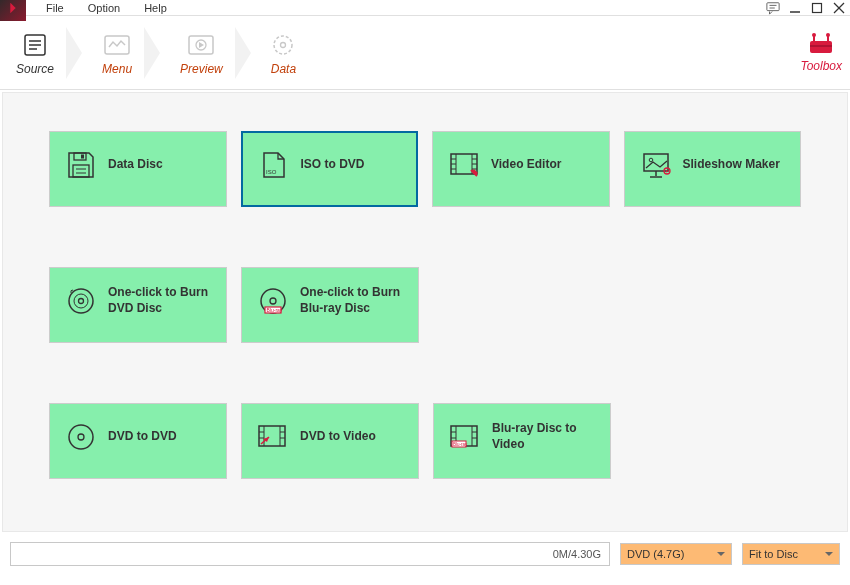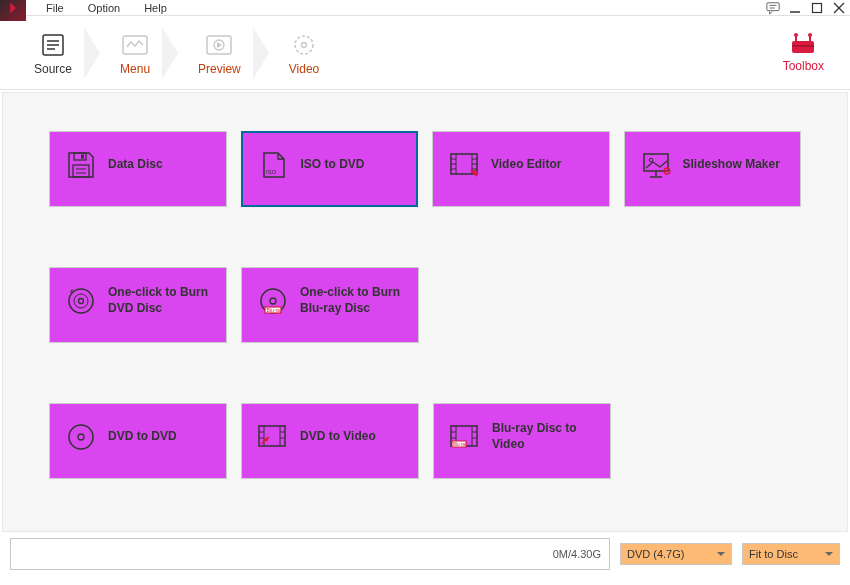--- a/index.html
+++ b/index.html
@@ -37,23 +37,24 @@
     width: 22px; height: 22px;
     display: flex; align-items: center; justify-content: center;
     cursor: pointer;
   }
   .win-btn svg { width: 12px; height: 12px; }
   .win-btn.chat svg { width: 14px; height: 14px; }
   .navstrip {
     height: 74px;
     display: flex;
     align-items: center;
-    padding: 0 18px;
+    padding: 0 0;
     border-bottom: 1px solid #e0e0e0;
     position: relative;
+    font-style: italic;
   }
   .step {
     display: flex;
     flex-direction: column;
     align-items: center;
     justify-content: center;
     height: 74px;
     padding: 0 16px;
     color: #c2410c;
     position: relative;
@@ -93,21 +94,21 @@
     flex-direction: column;
     gap: 60px;
   }
   .row {
     display: flex;
     gap: 14px;
   }
   .card {
     width: 178px;
     height: 76px;
-    background: #d946ef;
+    background: #86efac;
     border: 1px solid #ccc;
     display: flex;
     align-items: center;
     padding: 0 10px 8px 14px;
     cursor: pointer;
   }
   .card.highlight {
     border: 2px solid #0369a1;
   }
   .card-icon {
@@ -123,21 +124,21 @@
   }
   .footer {
     height: 40px;
     display: flex;
     align-items: center;
     padding: 0 10px;
     gap: 10px;
   }
   .progress-box {
     flex: 1;
-    height: 32px;
+    height: 24px;
     border: 1px solid #c8c8c8;
     background: #fff;
     display: flex;
     align-items: center;
     justify-content: flex-end;
     padding: 0 8px;
     font-size: 11px;
     color: #555;
   }
   .select {
@@ -234,21 +235,21 @@
     <div class="step-label">Preview</div>
   </div>
   <div class="chevron"></div>
   <div class="step">
     <div class="step-icon">
       <svg width="24" height="24" viewBox="0 0 24 24">
           <circle cx="12" cy="12" r="9" fill="none" stroke="#c8c8c8" stroke-width="1.5" stroke-dasharray="3,2"></circle>
           <circle cx="12" cy="12" r="2.5" fill="none" stroke="#c8c8c8" stroke-width="1.3"></circle>
         </svg>
     </div>
-    <div class="step-label">Video</div>
+    <div class="step-label">Data</div>
   </div>
   <div class="nspacer"></div>
   <div class="toolbox">
     <svg width="26" height="22" viewBox="0 0 26 22">
       <line x1="6" y1="2" x2="6" y2="8" stroke="#d81b3e" stroke-width="2"></line>
       <circle cx="6" cy="2" r="2" fill="#d81b3e"></circle>
       <line x1="20" y1="2" x2="20" y2="8" stroke="#d81b3e" stroke-width="2"></line>
       <circle cx="20" cy="2" r="2" fill="#d81b3e"></circle>
       <rect x="2" y="8" width="22" height="12" rx="2" fill="#d81b3e"></rect>
       <rect x="2" y="12" width="22" height="2" fill="#b01232"></rect>

